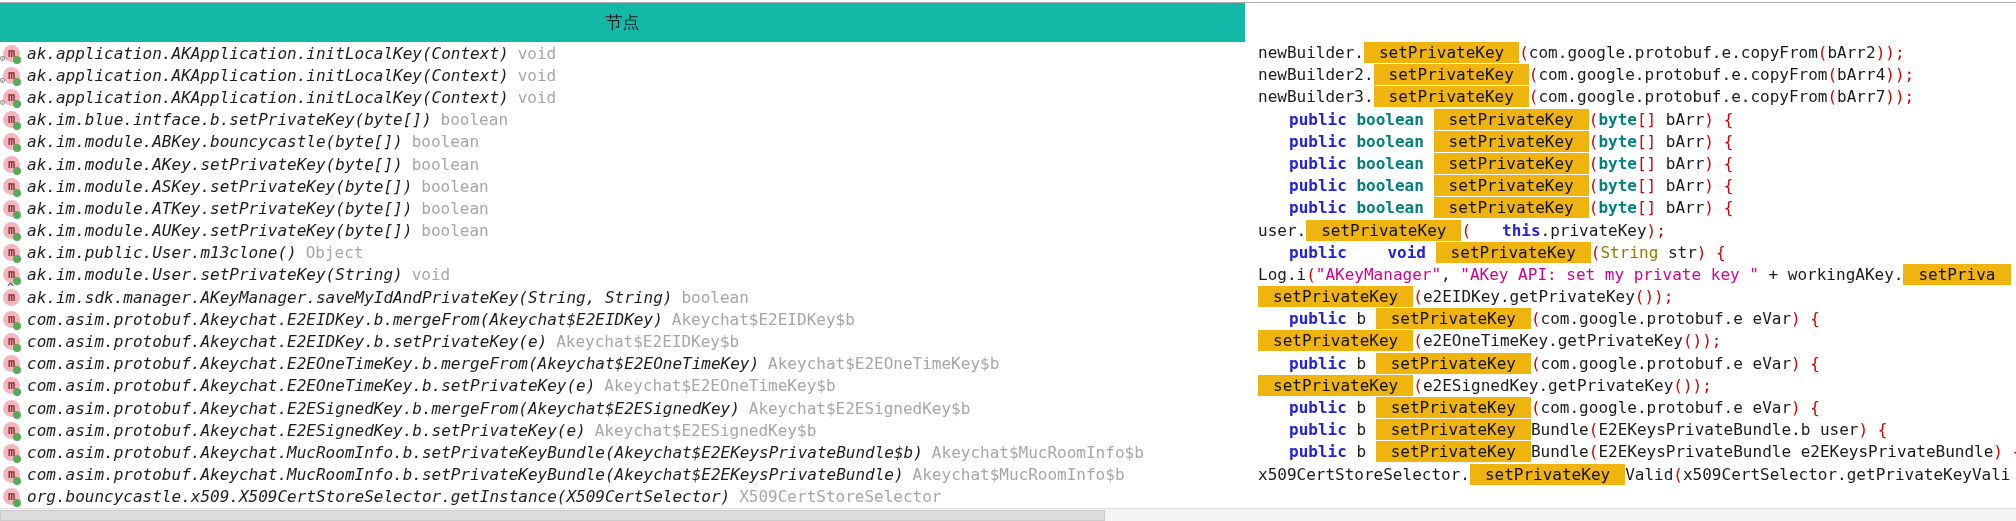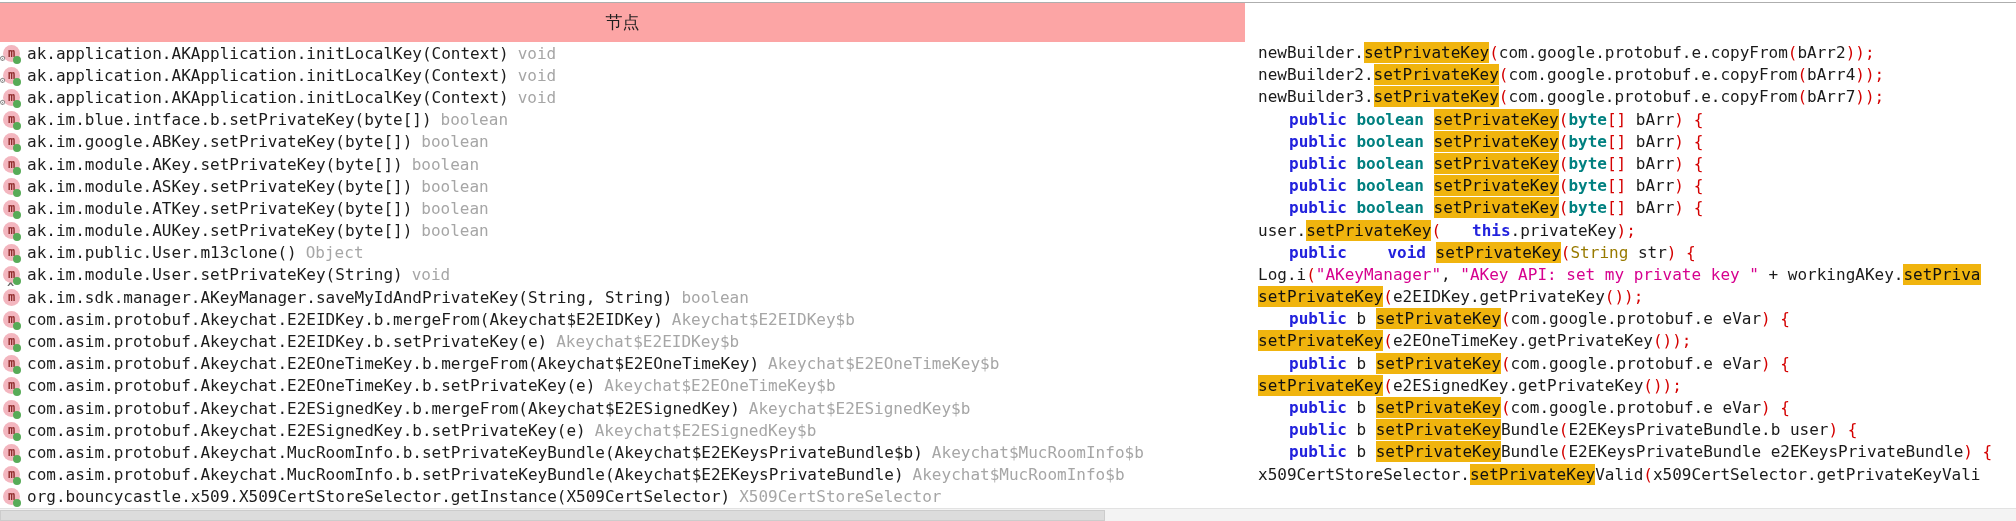--- a/index.html
+++ b/index.html
@@ -1,43 +1,43 @@
 <!DOCTYPE html>
 <html style="--highlight: #f0b40e; --keyword: #2222dd; --primitive: #008080; --punct: #d40000; --string: #d6008e; --type-olive: #987a00; --muted: #a6a6a6; --icon-pink: #f3b6bf; --icon-letter: #8e2a2a; --icon-green: #57ab57;"><head>
 <meta charset="utf-8">
 <style>
   html,body{margin:0;padding:0;}
   body{width:2016px;height:521px;position:relative;overflow:hidden;background:#ffffff;
        font-family:"DejaVu Sans Mono",monospace;}
   .topline{position:absolute;top:2px;left:0;width:2016px;height:1px;background:#aeaeae;}
-  .node-header{position:absolute;left:0;top:3px;width:1245px;height:39px;background:#fca5a5;
+  .node-header{position:absolute;left:0;top:3px;width:1245px;height:39px;background:#14b8a6;
        display:flex;align-items:center;justify-content:center;}
   .node-header-label{font-family:"DejaVu Sans",sans-serif;font-size:17px;color:#1f1f1f;}
   .node-list{position:absolute;left:0;top:42px;width:1245px;height:466px;overflow:hidden;background:#fff;}
   .row{display:flex;align-items:center;height:22.19px;white-space:pre;font-size:16px;}
   .icon{position:relative;width:17px;height:17px;flex:0 0 17px;margin:0 7px 0 3px;}
   .icon::before{content:"m";position:absolute;inset:0;border-radius:50%;background:var(--icon-pink,#f3b6bf);
        color:var(--icon-letter,#8e2a2a);font:bold 12px/17px "DejaVu Sans Mono",monospace;text-align:center;}
   .icon::after{content:"";position:absolute;width:8px;height:8px;border-radius:50%;
        background:var(--icon-green,#57ab57);right:-1px;bottom:-2px;}
   .icon .gear,.icon .hat{display:none;position:absolute;font-style:normal;}
   .method-gear-icon .gear{display:block;left:-3px;bottom:-1px;font-size:9px;line-height:9px;color:#7d7d7d;}
   .method-hat-icon .hat{display:block;top:-6px;left:4px;color:#666;font:bold 12px/10px "DejaVu Sans Mono",monospace;}
   .method-hat-icon::after{display:none;}
-  .sig{color:#1c1c1c;}
+  .sig{color:#1c1c1c;font-style:italic;}
   .ret{color:var(--muted,#a6a6a6);margin-left:9px;}
   .code-col{position:absolute;left:1245px;top:42px;width:771px;height:466px;overflow:hidden;background:#fff;}
   .code-line{height:22.19px;line-height:22.19px;white-space:pre;padding-left:13px;font-size:16px;overflow:hidden;}
   .tk-p{color:#1a1a1a;}
   .tk-k{color:var(--keyword,#2222dd);font-weight:bold;margin-left:31px;}
   .tk-t{color:var(--primitive,#008080);font-weight:bold;}
   .tk-r{color:var(--punct,#d40000);}
   .tk-s{color:var(--string,#d6008e);}
   .tk-o{color:var(--type-olive,#987a00);}
-  .tk-h{color:#111;background:var(--highlight,#f0b40e);padding:1px 0;margin-top:48px;}
+  .tk-h{color:#111;background:var(--highlight,#f0b40e);padding:1px 15px;margin-top:48px;}
   .hscroll{position:absolute;left:0;top:508px;width:2016px;height:13px;background:#f3f3f3;border-top:1px solid #e2e2e2;}
   .hscroll-thumb{position:absolute;left:0;top:1px;height:11px;width:1105px;background:#dcdcdc;border:1px solid #cccccc;box-sizing:border-box;}
 </style>
 </head>
 <body>
 
 <div class="topline"></div>
 
 <div class="node-header">
   <span class="node-header-label">节点</span>
@@ -59,21 +59,21 @@
     <span class="sig">ak.application.AKApplication.initLocalKey(Context)</span>
     <span class="ret">void</span>
   </div>
     <div class="row">
     <span class="icon method-icon"></span>
     <span class="sig">ak.im.blue.intface.b.setPrivateKey(byte[])</span>
     <span class="ret">boolean</span>
   </div>
     <div class="row">
     <span class="icon method-icon"></span>
-    <span class="sig">ak.im.google.ABKey.setPrivateKey(byte[])</span>
+    <span class="sig">ak.im.module.ABKey.bouncycastle(byte[])</span>
     <span class="ret">boolean</span>
   </div>
     <div class="row">
     <span class="icon method-icon"></span>
     <span class="sig">ak.im.module.AKey.setPrivateKey(byte[])</span>
     <span class="ret">boolean</span>
   </div>
     <div class="row">
     <span class="icon method-icon"></span>
     <span class="sig">ak.im.module.ASKey.setPrivateKey(byte[])</span>

